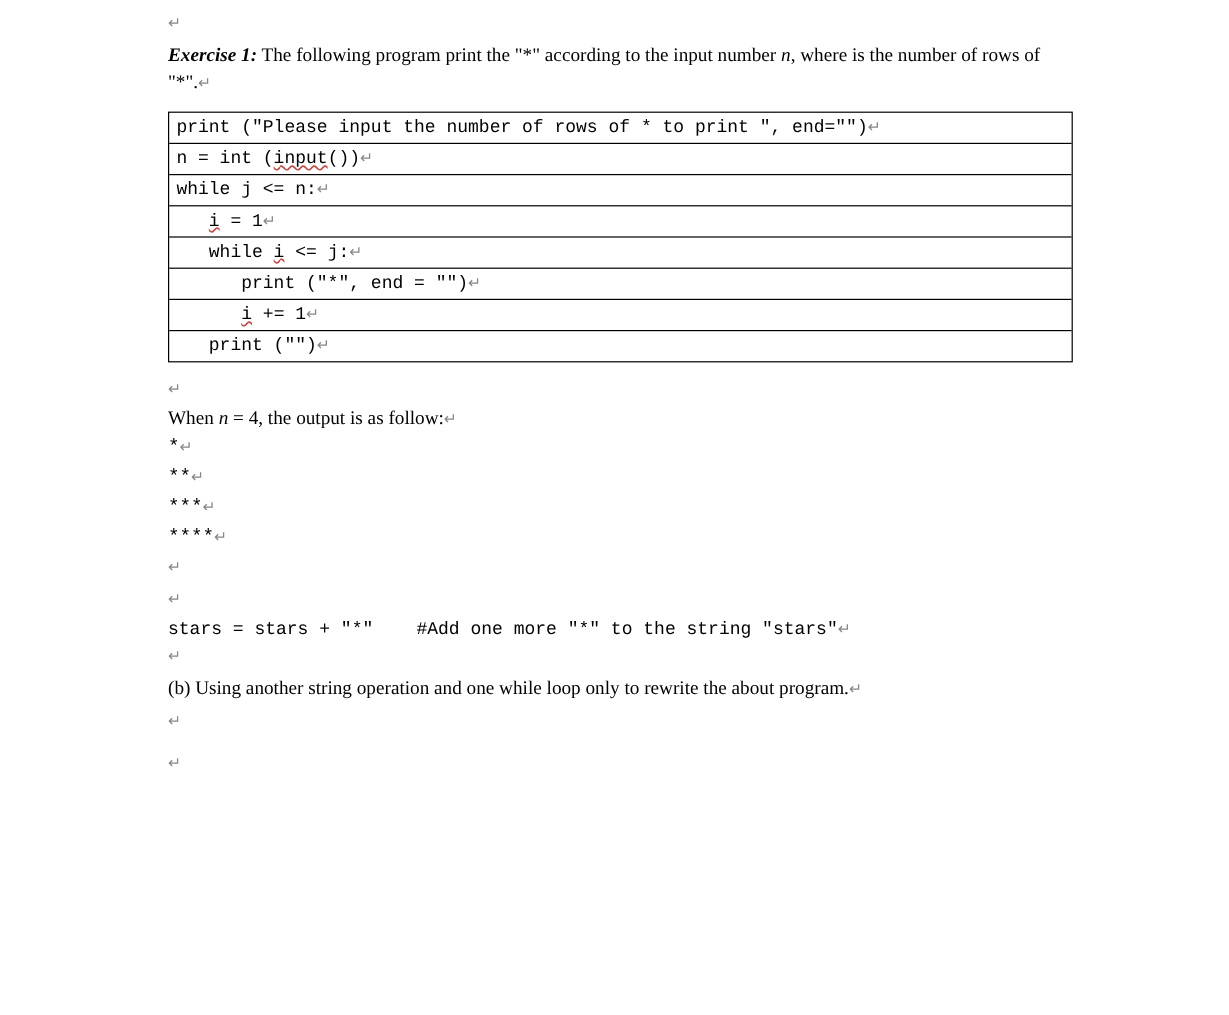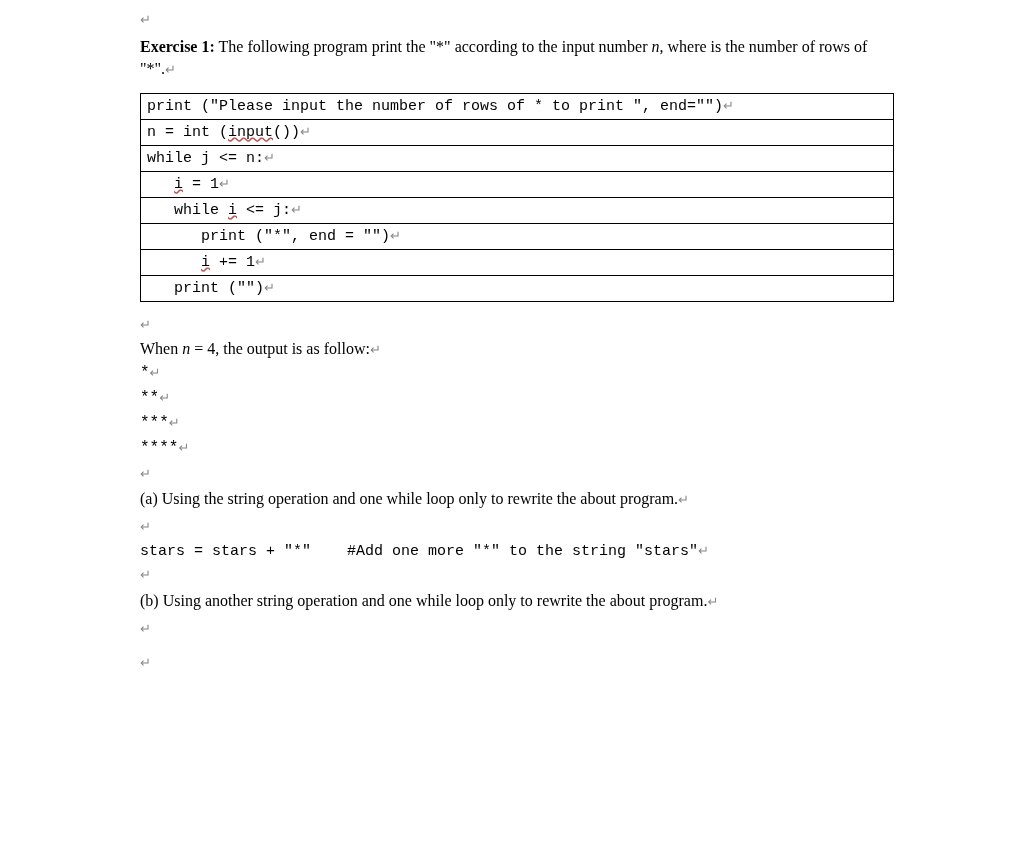--- a/index.html
+++ b/index.html
@@ -25,20 +25,21 @@
     .top-enter {
       margin-bottom: 8px;
       color: #888;
     }
     .exercise-title {
       margin-bottom: 12px;
       line-height: 1.4;
     }
     .exercise-title b {
       font-weight: bold;
+      font-style: italic;
     }
     .exercise-title .n-var {
       font-style: italic;
     }
     .code-box {
       border: 1px solid #000;
       font-family: "Courier New", Courier, monospace;
       font-size: 15px;
       margin-bottom: 10px;
     }
@@ -106,23 +107,20 @@
     <div>
       <span>When </span><span class="n-var">n</span><span> = 4, the output is as follow:</span><span class="enter-mark">↵</span>
     </div>
     <div class="mono"><span>*</span><span class="enter-mark">↵</span></div>
     <div class="mono"><span>**</span><span class="enter-mark">↵</span></div>
     <div class="mono"><span>***</span><span class="enter-mark">↵</span></div>
     <div class="mono"><span>****</span><span class="enter-mark">↵</span></div>
     <div><span class="enter-mark">↵</span></div>
   </div>
 
-  <div class="para">
-    <span>(a) Using the string operation and one while loop only to rewrite the about program.</span><span class="enter-mark">↵</span>
-  </div>
   <div class="para"><span class="enter-mark">↵</span></div>
   <div class="hint-line"><span>stars = stars + "*"    #Add one more "*" to the string "stars"</span><span class="enter-mark">↵</span></div>
   <div class="para"><span class="enter-mark">↵</span></div>
 
   <div class="para">
     <span>(b) Using another string operation and one while loop only to rewrite the about program.</span><span class="enter-mark">↵</span>
   </div>
   <div class="para"><span class="enter-mark">↵</span></div>
   <div class="para" style="margin-top:10px"><span class="enter-mark">↵</span></div>
 

